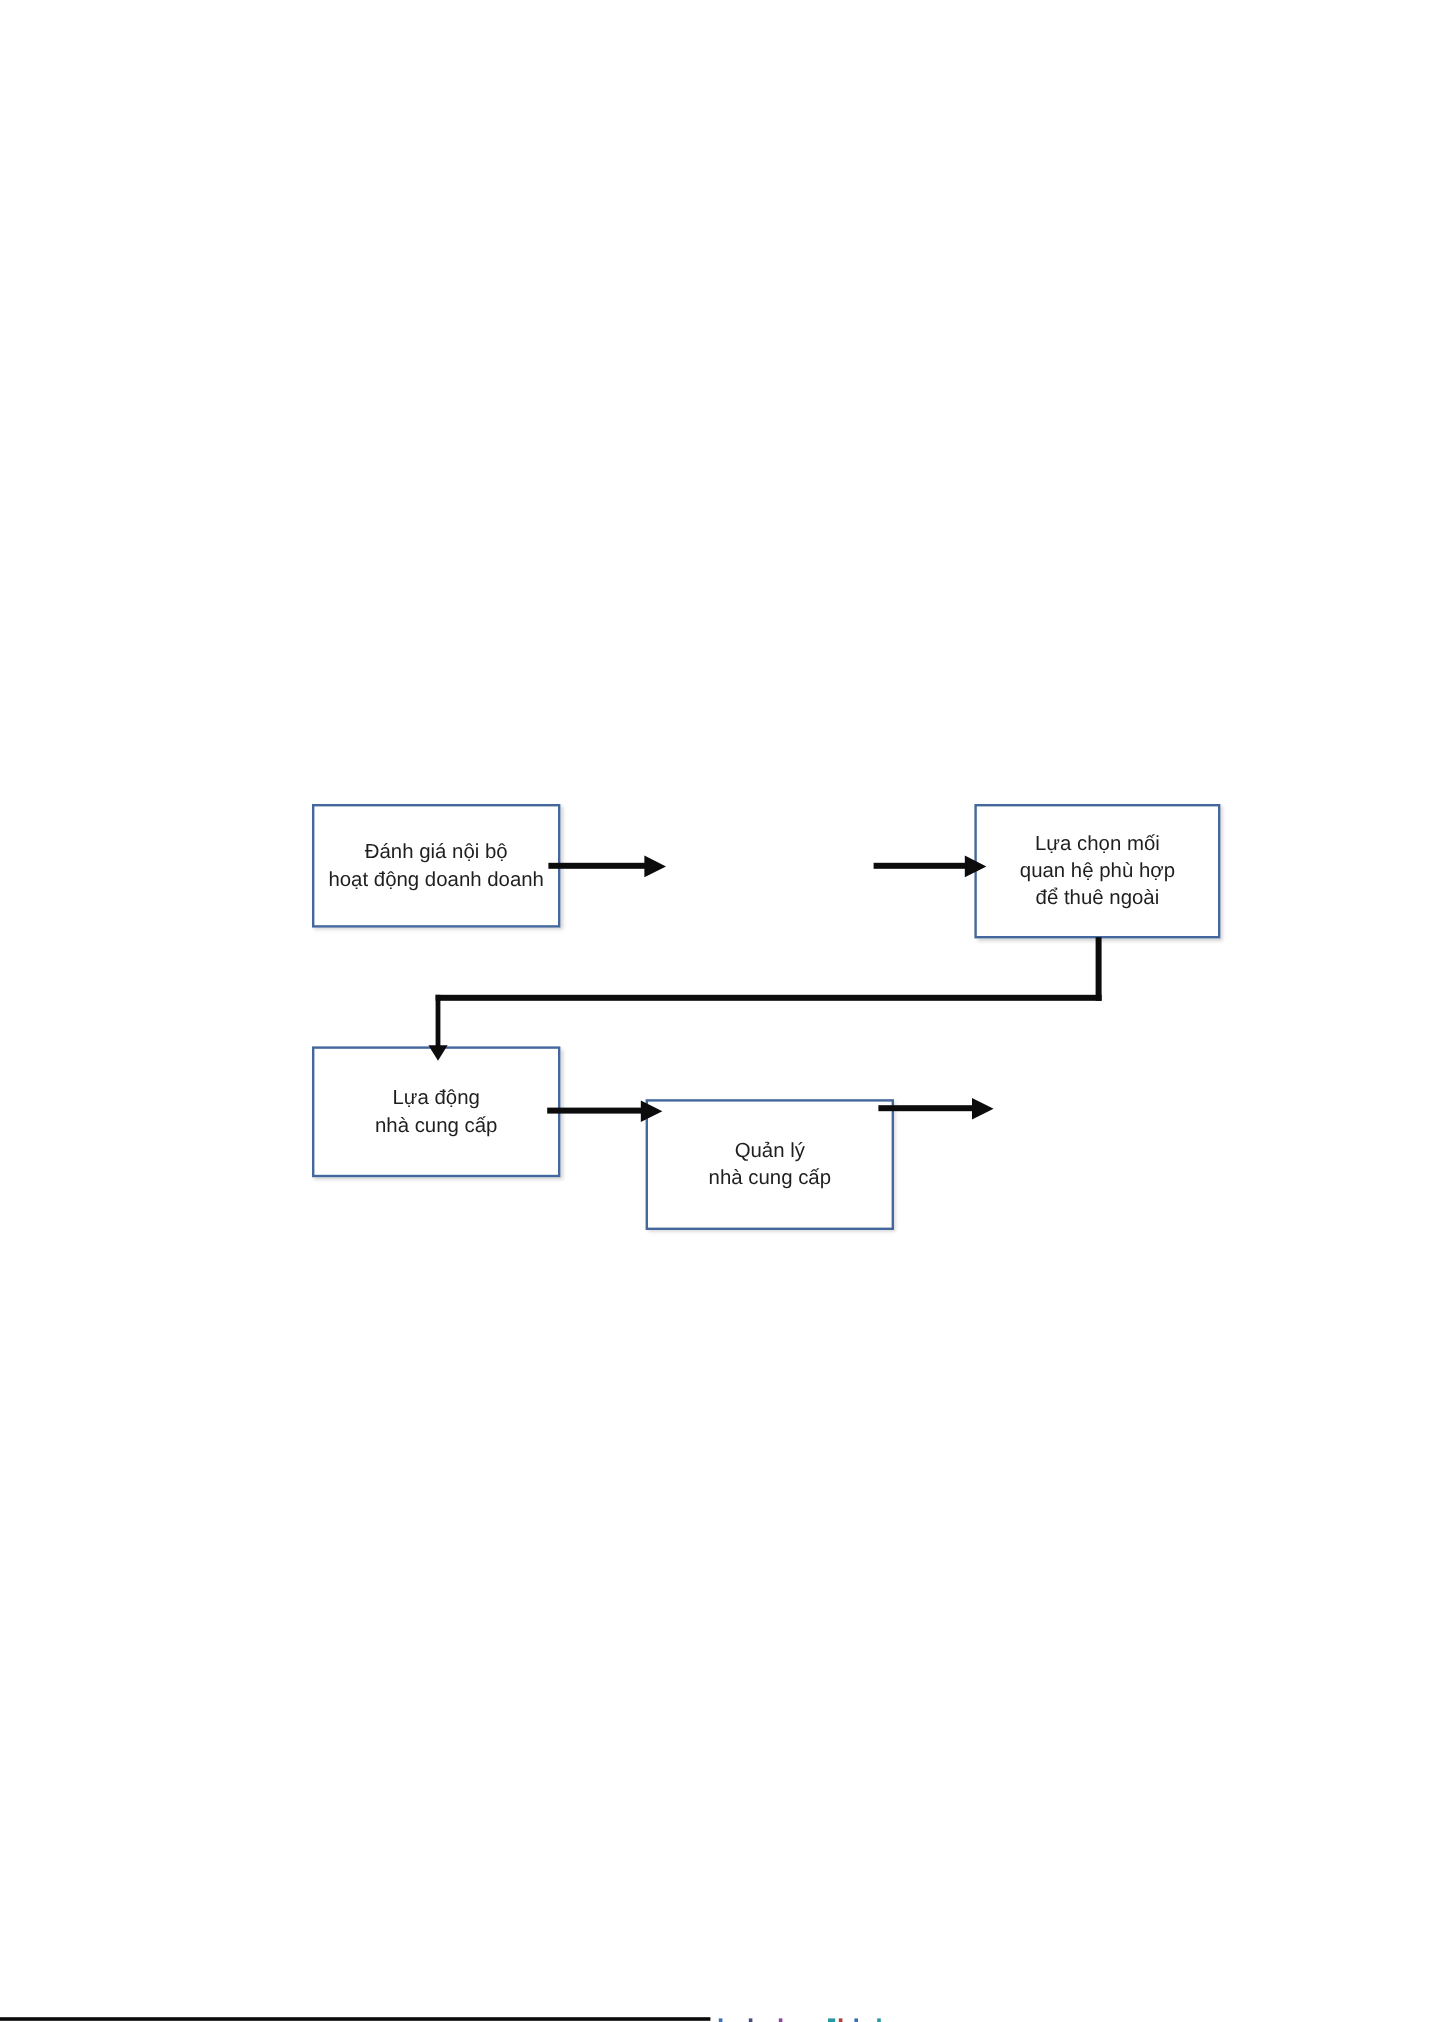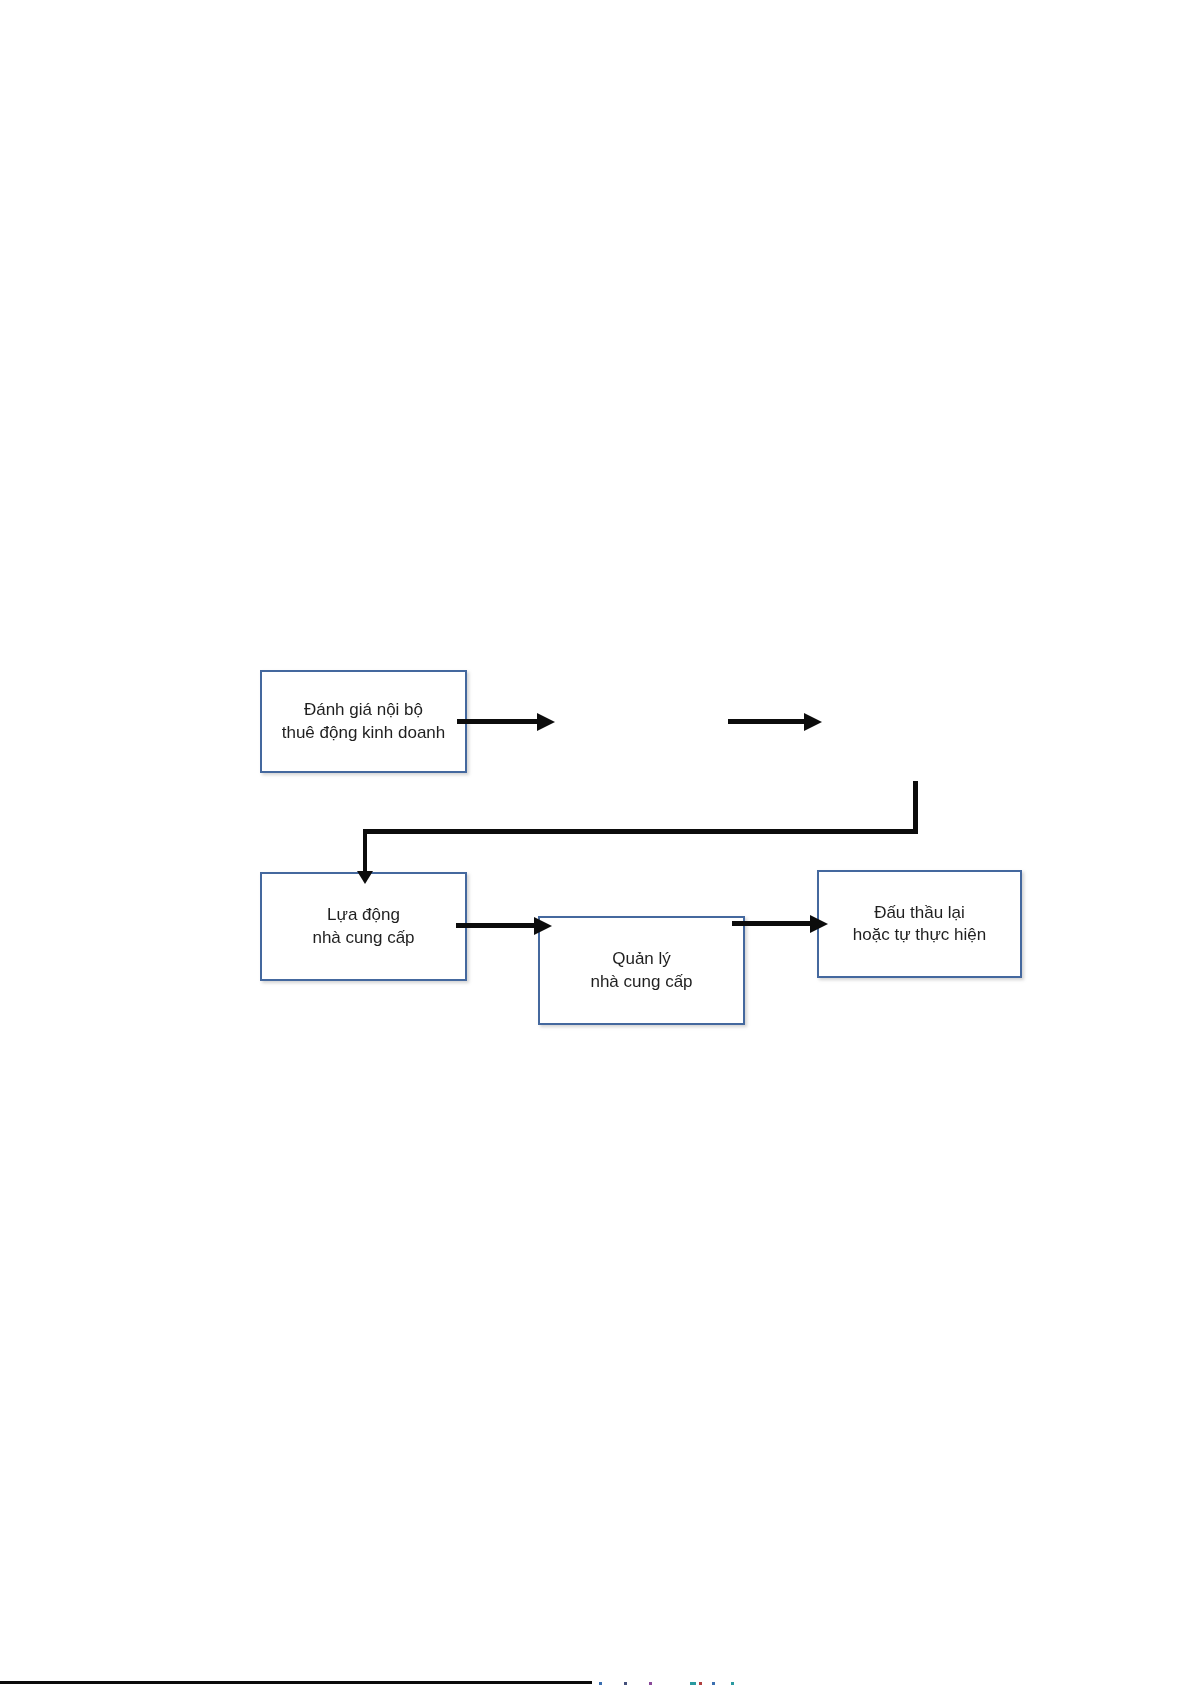--- a/index.html
+++ b/index.html
@@ -63,46 +63,47 @@
   .speck { position: absolute; height: 3px; top: 1682px; }
 </style>
 </head>
 <body>
 
 <div class="page">
 
   <div class="node" style="left:260px; top:670px; width:207px; height:103px">
     <div class="node-text">
       <span>Đánh giá nội bộ</span>
-      <span>thuê động kinh doanh</span>
+      <span>hoạt động doanh doanh</span>
     </div>
   </div>
 
 
+  <div class="node" style="left:812px; top:670px; width:205px; height:112px">
+    <div class="node-text">
+      <span>Lựa chọn mối</span>
+      <span>quan hệ phù hợp</span>
+      <span>để thuê ngoài</span>
+    </div>
+  </div>
 
   <div class="node" style="left:260px; top:872px; width:207px; height:109px">
     <div class="node-text">
       <span>Lựa động</span>
       <span>nhà cung cấp</span>
     </div>
   </div>
 
   <div class="node" style="left:538px; top:916px; width:207px; height:109px">
     <div class="node-text">
       <span>Quản lý</span>
       <span>nhà cung cấp</span>
     </div>
   </div>
 
-  <div class="node" style="left:817px; top:870px; width:205px; height:108px">
-    <div class="node-text">
-      <span>Đấu thầu lại</span>
-      <span>hoặc tự thực hiện</span>
-    </div>
-  </div>
 
   <div class="seg" style="left:457px; top:719px; width:82px; height:5px"></div>
   <div class="head-right" style="left:537px; top:712.5px"></div>
 
   <div class="seg" style="left:728px; top:719px; width:78px; height:5px"></div>
   <div class="head-right" style="left:804px; top:712.5px"></div>
 
   <div class="seg" style="left:913px; top:781px; width:5px; height:53px"></div>
   <div class="seg" style="left:363px; top:829px; width:555px; height:5px"></div>
   <div class="seg" style="left:363px; top:829px; width:4px; height:44px"></div>

